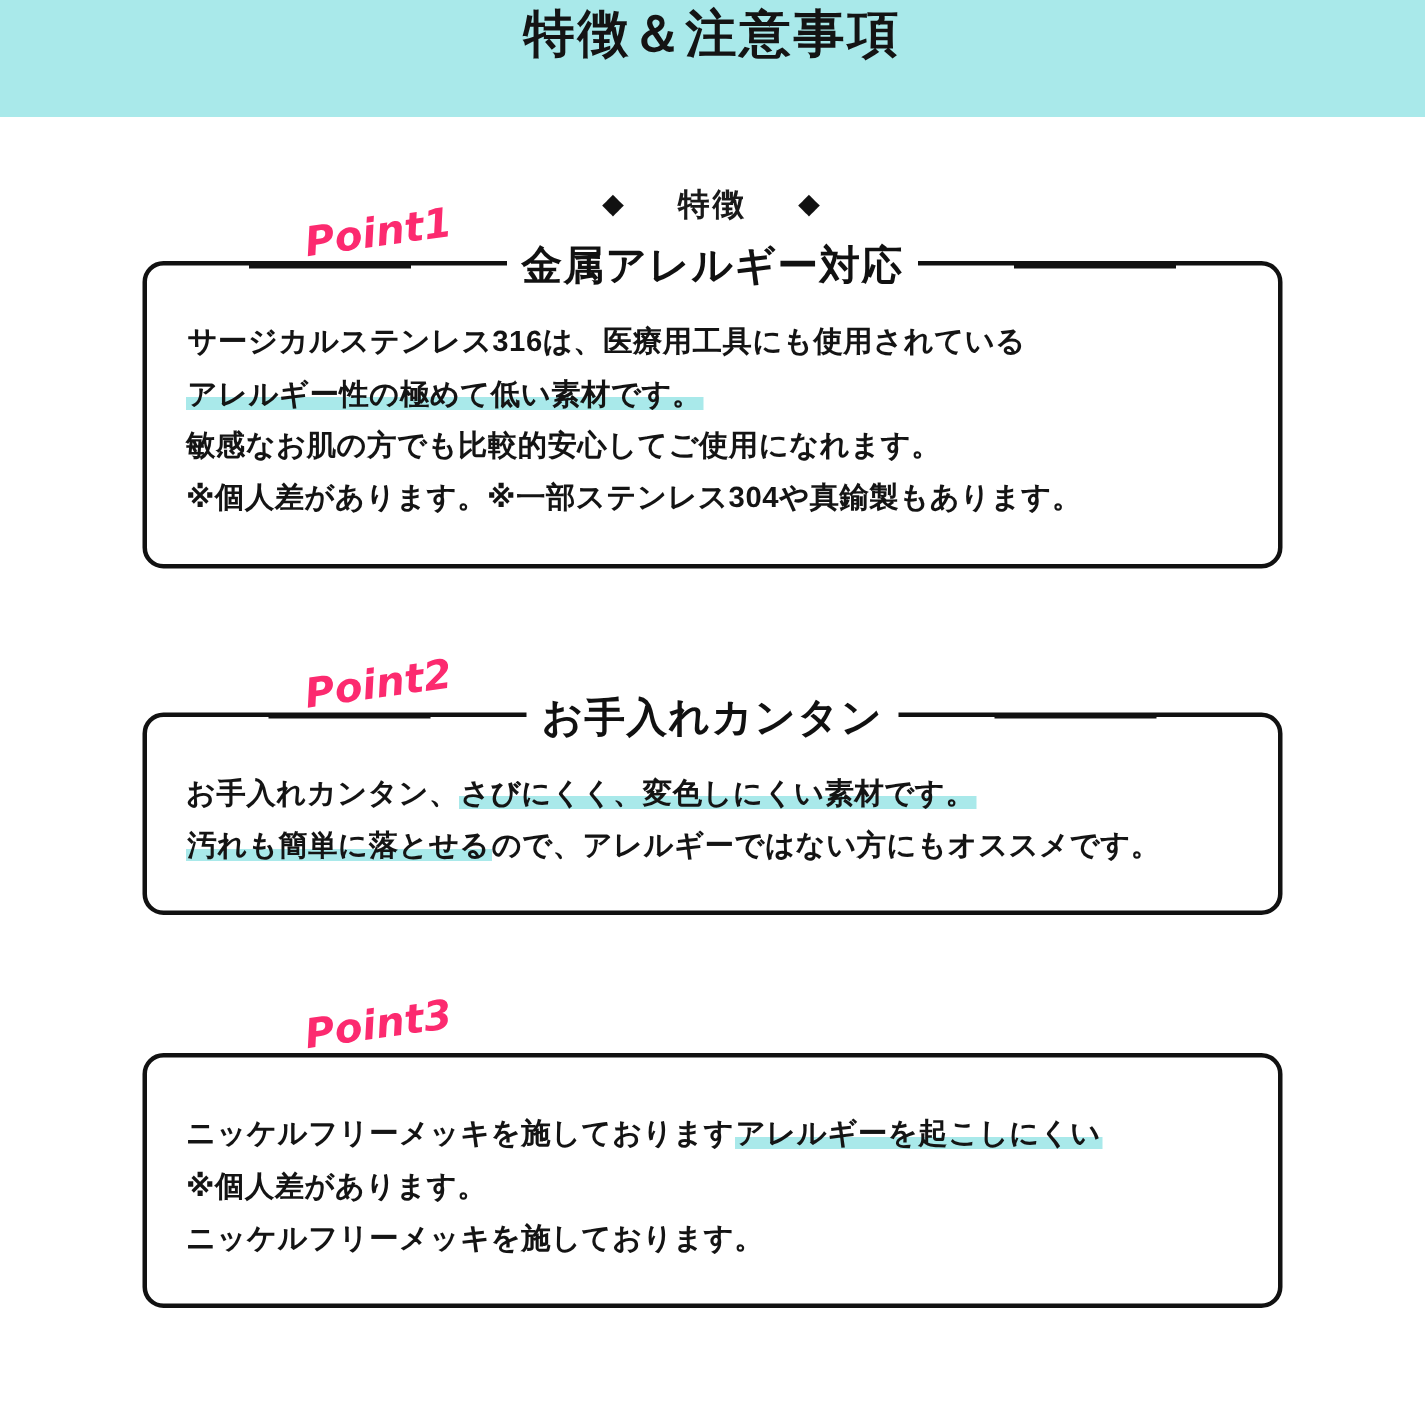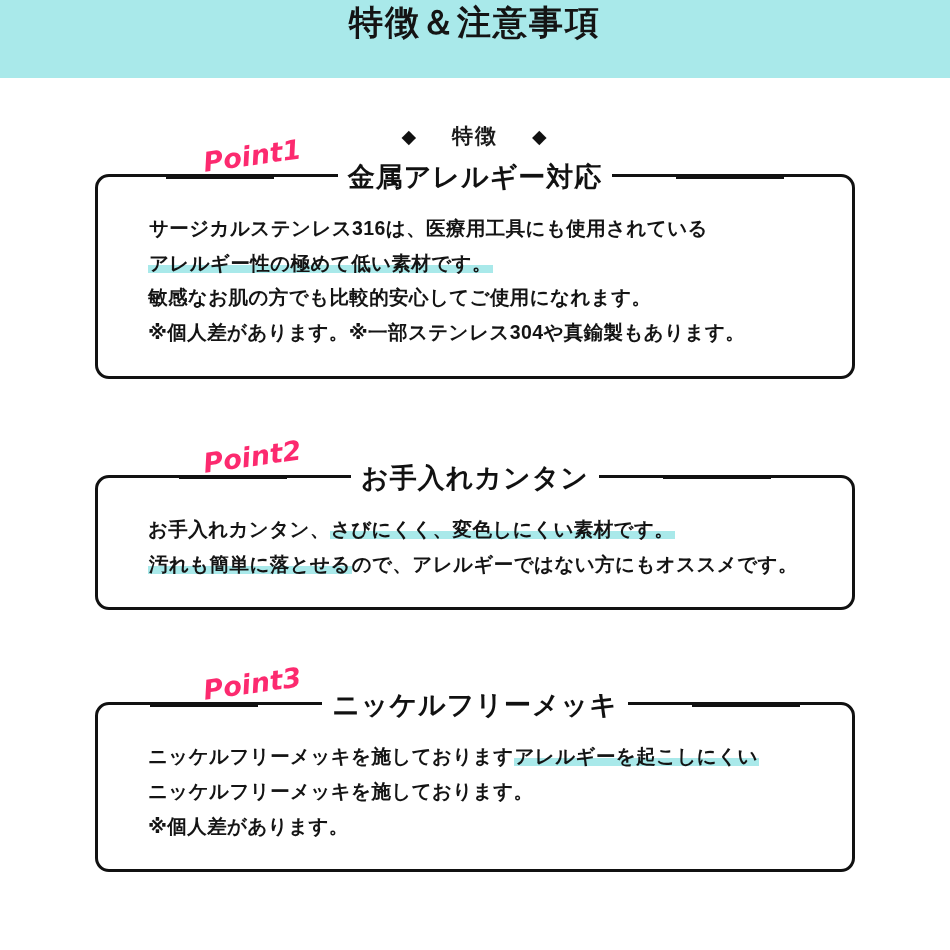--- a/index.html
+++ b/index.html
@@ -119,21 +119,21 @@
     color: #111111;
   }
 
   .point-body {
     font-size: 19.5px;
     line-height: 1.78;
     letter-spacing: 0.4px;
     font-weight: bold;
     color: #141414;
   }
-  .point-body .line { display: block; white-space: nowrap; margin-left: 24px; }
+  .point-body .line { display: block; white-space: nowrap; }
 
   .hl {
     background: linear-gradient(transparent 58%, #a9e9ea 58%, #a9e9ea 96%, transparent 96%);
     padding: 0 1px;
   }
 
   
   .box1 { min-height: 196px; }
   .box2 { min-height: 124px; }
   .box3 { min-height: 160px; }
@@ -193,32 +193,27 @@
         <span class="line">
           <span class="hl">汚れも簡単に落とせる</span><span>ので、アレルギーではない方にもオススメです。</span>
         </span>
       </div>
     </div>
   </div>
 
   <div class="point-block p3">
     <div class="point-badge">Point3</div>
     <div class="point-box box3">
-      <div class="point-title-wrap">
-        <span class="rule left"></span>
-        <span class="point-title">ニッケルフリーメッキ</span>
-        <span class="rule right"></span>
-      </div>
       <div class="point-body">
         <span class="line">
           <span>ニッケルフリーメッキを施しております</span><span class="hl">アレルギーを起こしにくい</span>
         </span>
         <span class="line">
+          <span>※個人差があります。</span>
+        </span>
+        <span class="line">
           <span>ニッケルフリーメッキを施しております。</span>
-        </span>
-        <span class="line">
-          <span>※個人差があります。</span>
         </span>
       </div>
     </div>
   </div>
 
 </div>
 
 </body></html>

